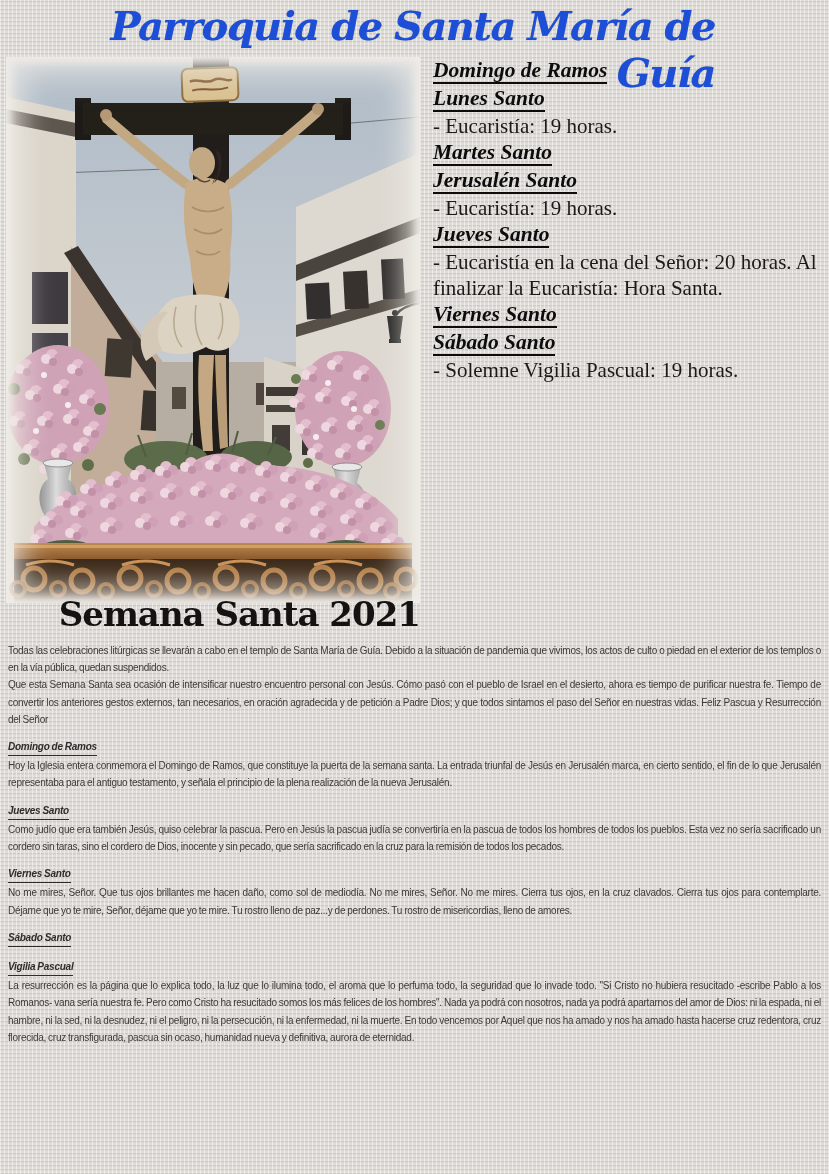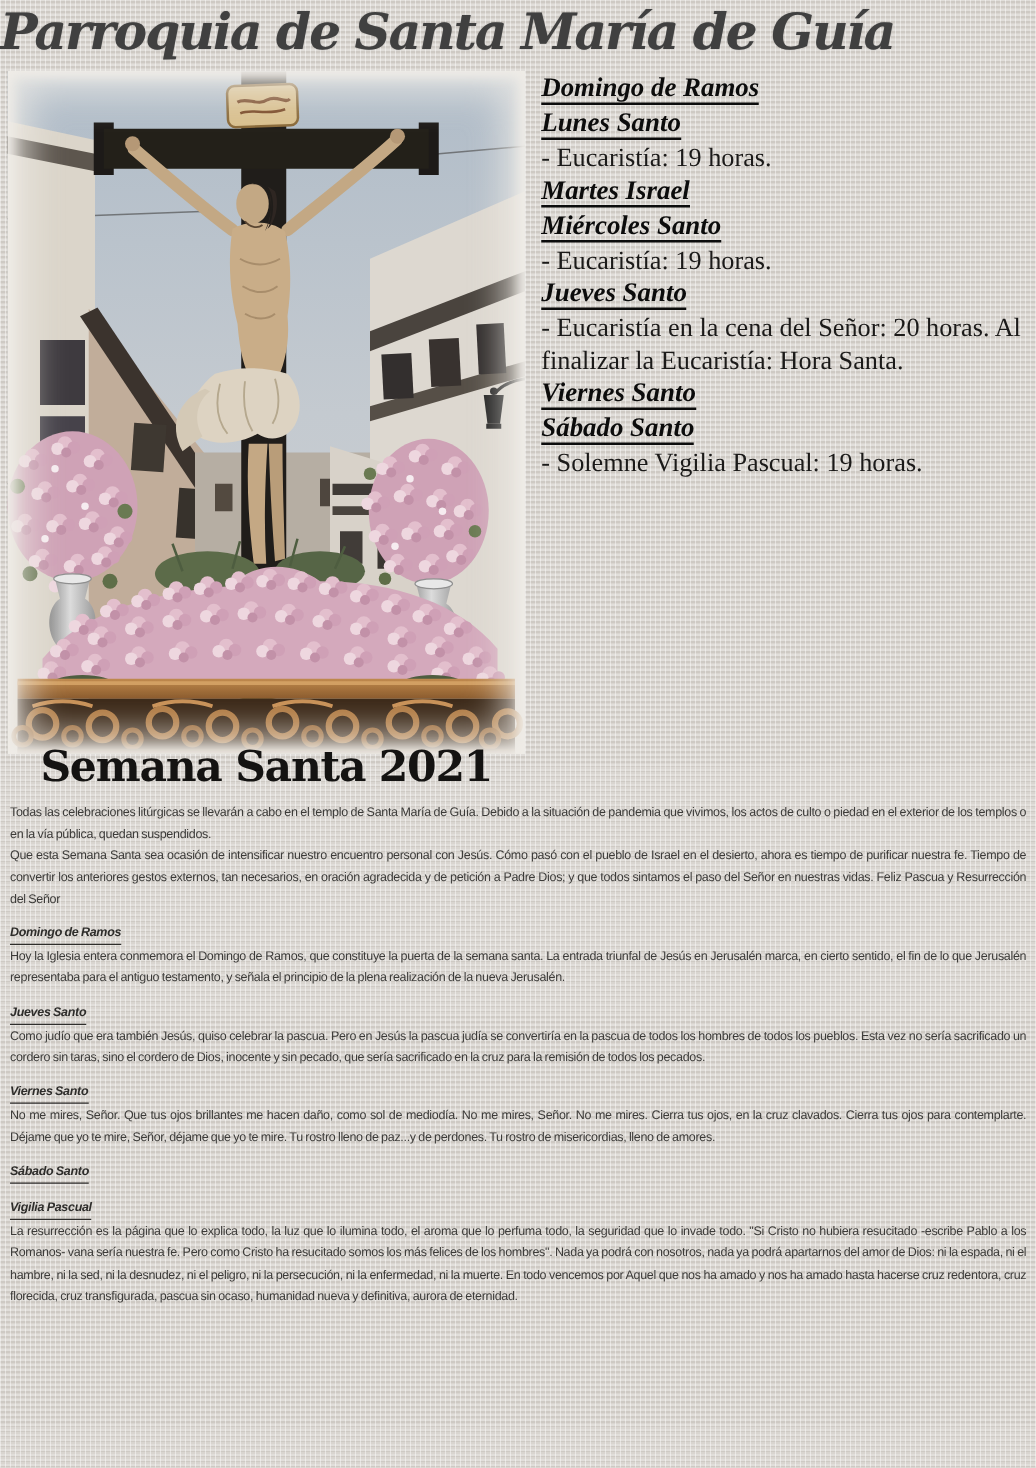--- a/index.html
+++ b/index.html
@@ -8,38 +8,38 @@
     background-color:#d9d5d0;
     background-image:
       repeating-linear-gradient(90deg, rgba(255,255,255,.45) 0 1px, rgba(0,0,0,0) 1px 4px),
       repeating-linear-gradient(0deg, rgba(150,143,133,.16) 0 1px, rgba(255,255,255,.22) 1px 3px, rgba(0,0,0,0) 3px 4px);
     font-family:"Liberation Sans", sans-serif;
     position:relative;
   }
   .page{position:absolute;inset:0;}
 
   .title{
-    position:absolute;top:2px;left:0;width:795px;height:52px;
-    text-align:left;
+    position:absolute;top:2px;left:0;width:715px;height:52px;
+    text-align:right;
     font-family:"DejaVu Serif", serif;
     font-weight:bold;font-style:italic;
-    font-size:40px;letter-spacing:-1.5px;color:#404040;
+    font-size:40px;letter-spacing:-1.5px;color:#1d4ed8;
     text-shadow:0 0 1px rgba(0,0,0,.35);
   }
 
   .photo-wrap{position:absolute;left:6px;top:57px;width:414px;height:546px;}
   .photo-wrap svg{display:block;width:414px;height:546px;}
   .vignette{
     position:absolute;inset:0;pointer-events:none;
     box-shadow: inset 0 0 9px 5px #efece7, inset 0 0 30px 16px rgba(239,236,231,.8);
   }
 
   .caption{
     position:absolute;left:6px;top:594px;width:414px;
-    text-align:center;
+    text-align:right;
     font-family:"DejaVu Serif", serif;font-weight:bold;
     font-size:34px;letter-spacing:-1px;color:#141312;
   }
 
   .schedule{
     position:absolute;left:433px;top:57px;width:392px;
     font-family:"Liberation Serif", serif;
     font-size:21px;line-height:26px;color:#1b1a19;
   }
   .sched-head{
@@ -323,24 +323,24 @@
 
   <div class="schedule">
     <div class="sched-item">
       <div class="sched-head">Domingo de Ramos</div>
     </div>
     <div class="sched-item">
       <div class="sched-head">Lunes Santo</div>
       <div class="sched-detail">- Eucaristía: 19 horas.</div>
     </div>
     <div class="sched-item">
-      <div class="sched-head">Martes Israel</div>
-    </div>
-    <div class="sched-item">
-      <div class="sched-head">Miércoles Santo</div>
+      <div class="sched-head">Martes Santo</div>
+    </div>
+    <div class="sched-item">
+      <div class="sched-head">Jerusalén Santo</div>
       <div class="sched-detail">- Eucaristía: 19 horas.</div>
     </div>
     <div class="sched-item">
       <div class="sched-head">Jueves Santo</div>
       <div class="sched-detail">- Eucaristía en la cena del Señor: 20 horas. Al finalizar la Eucaristía: Hora Santa.</div>
     </div>
     <div class="sched-item">
       <div class="sched-head">Viernes Santo</div>
     </div>
     <div class="sched-item">

